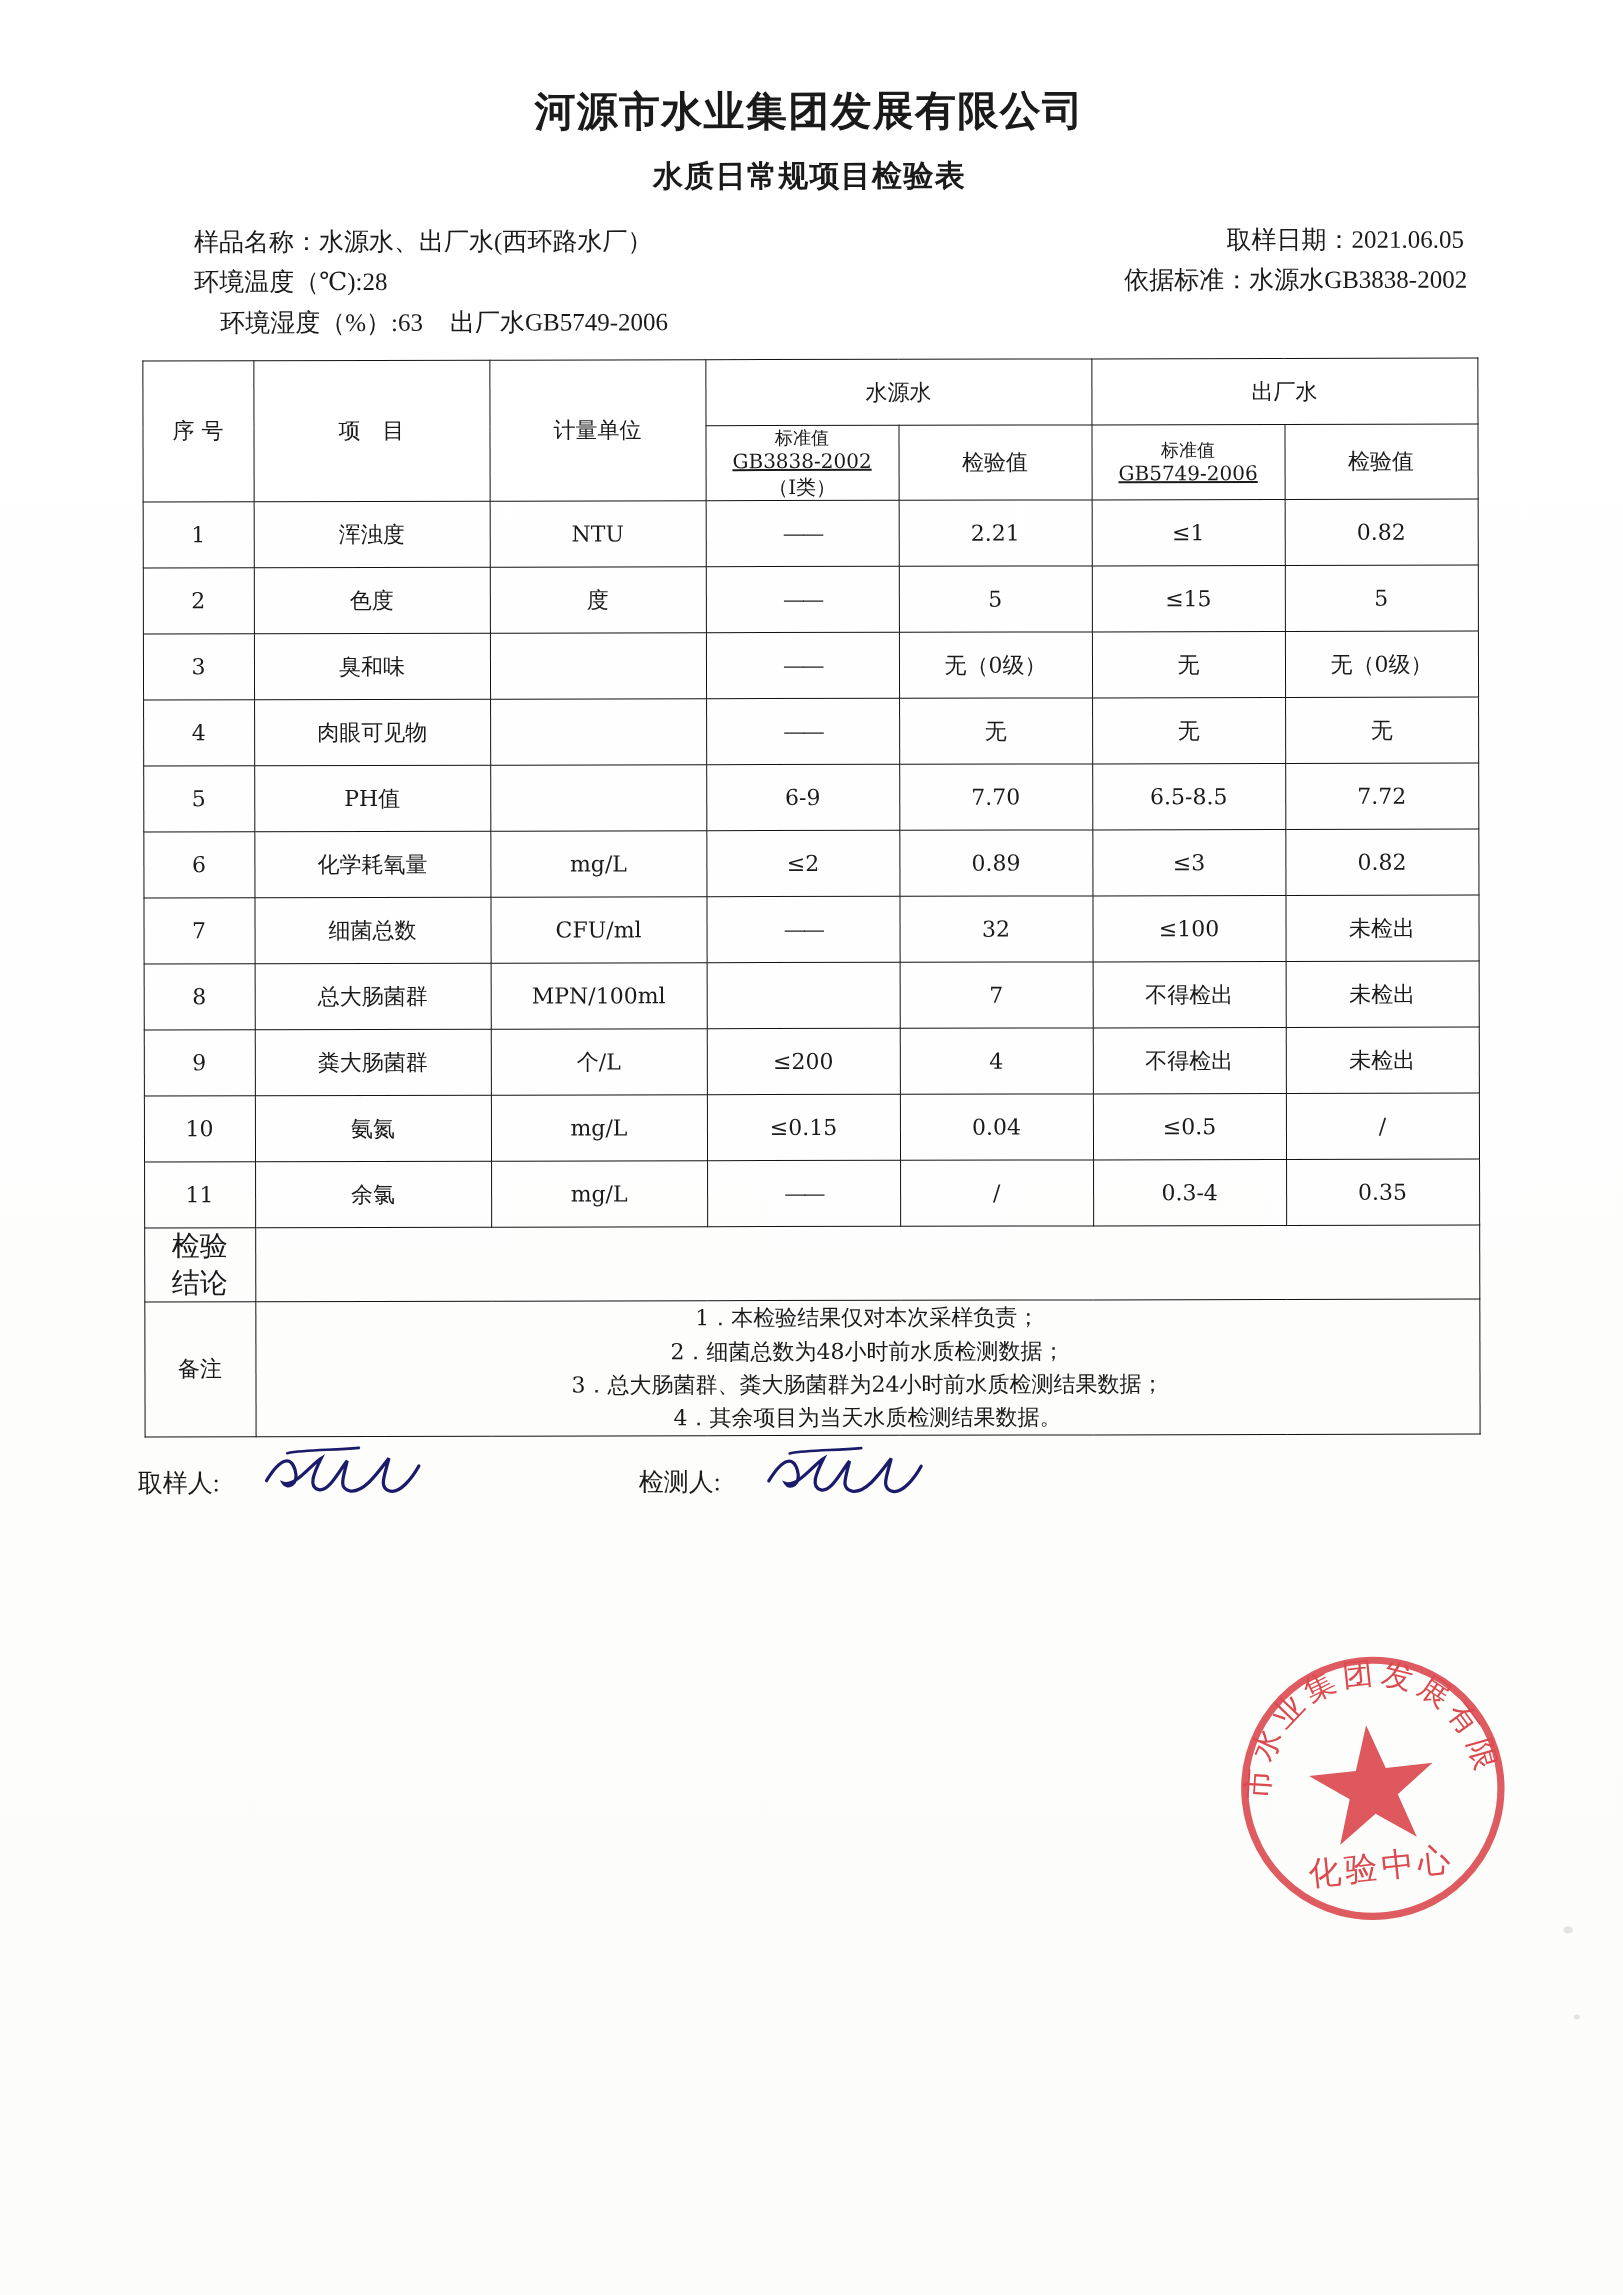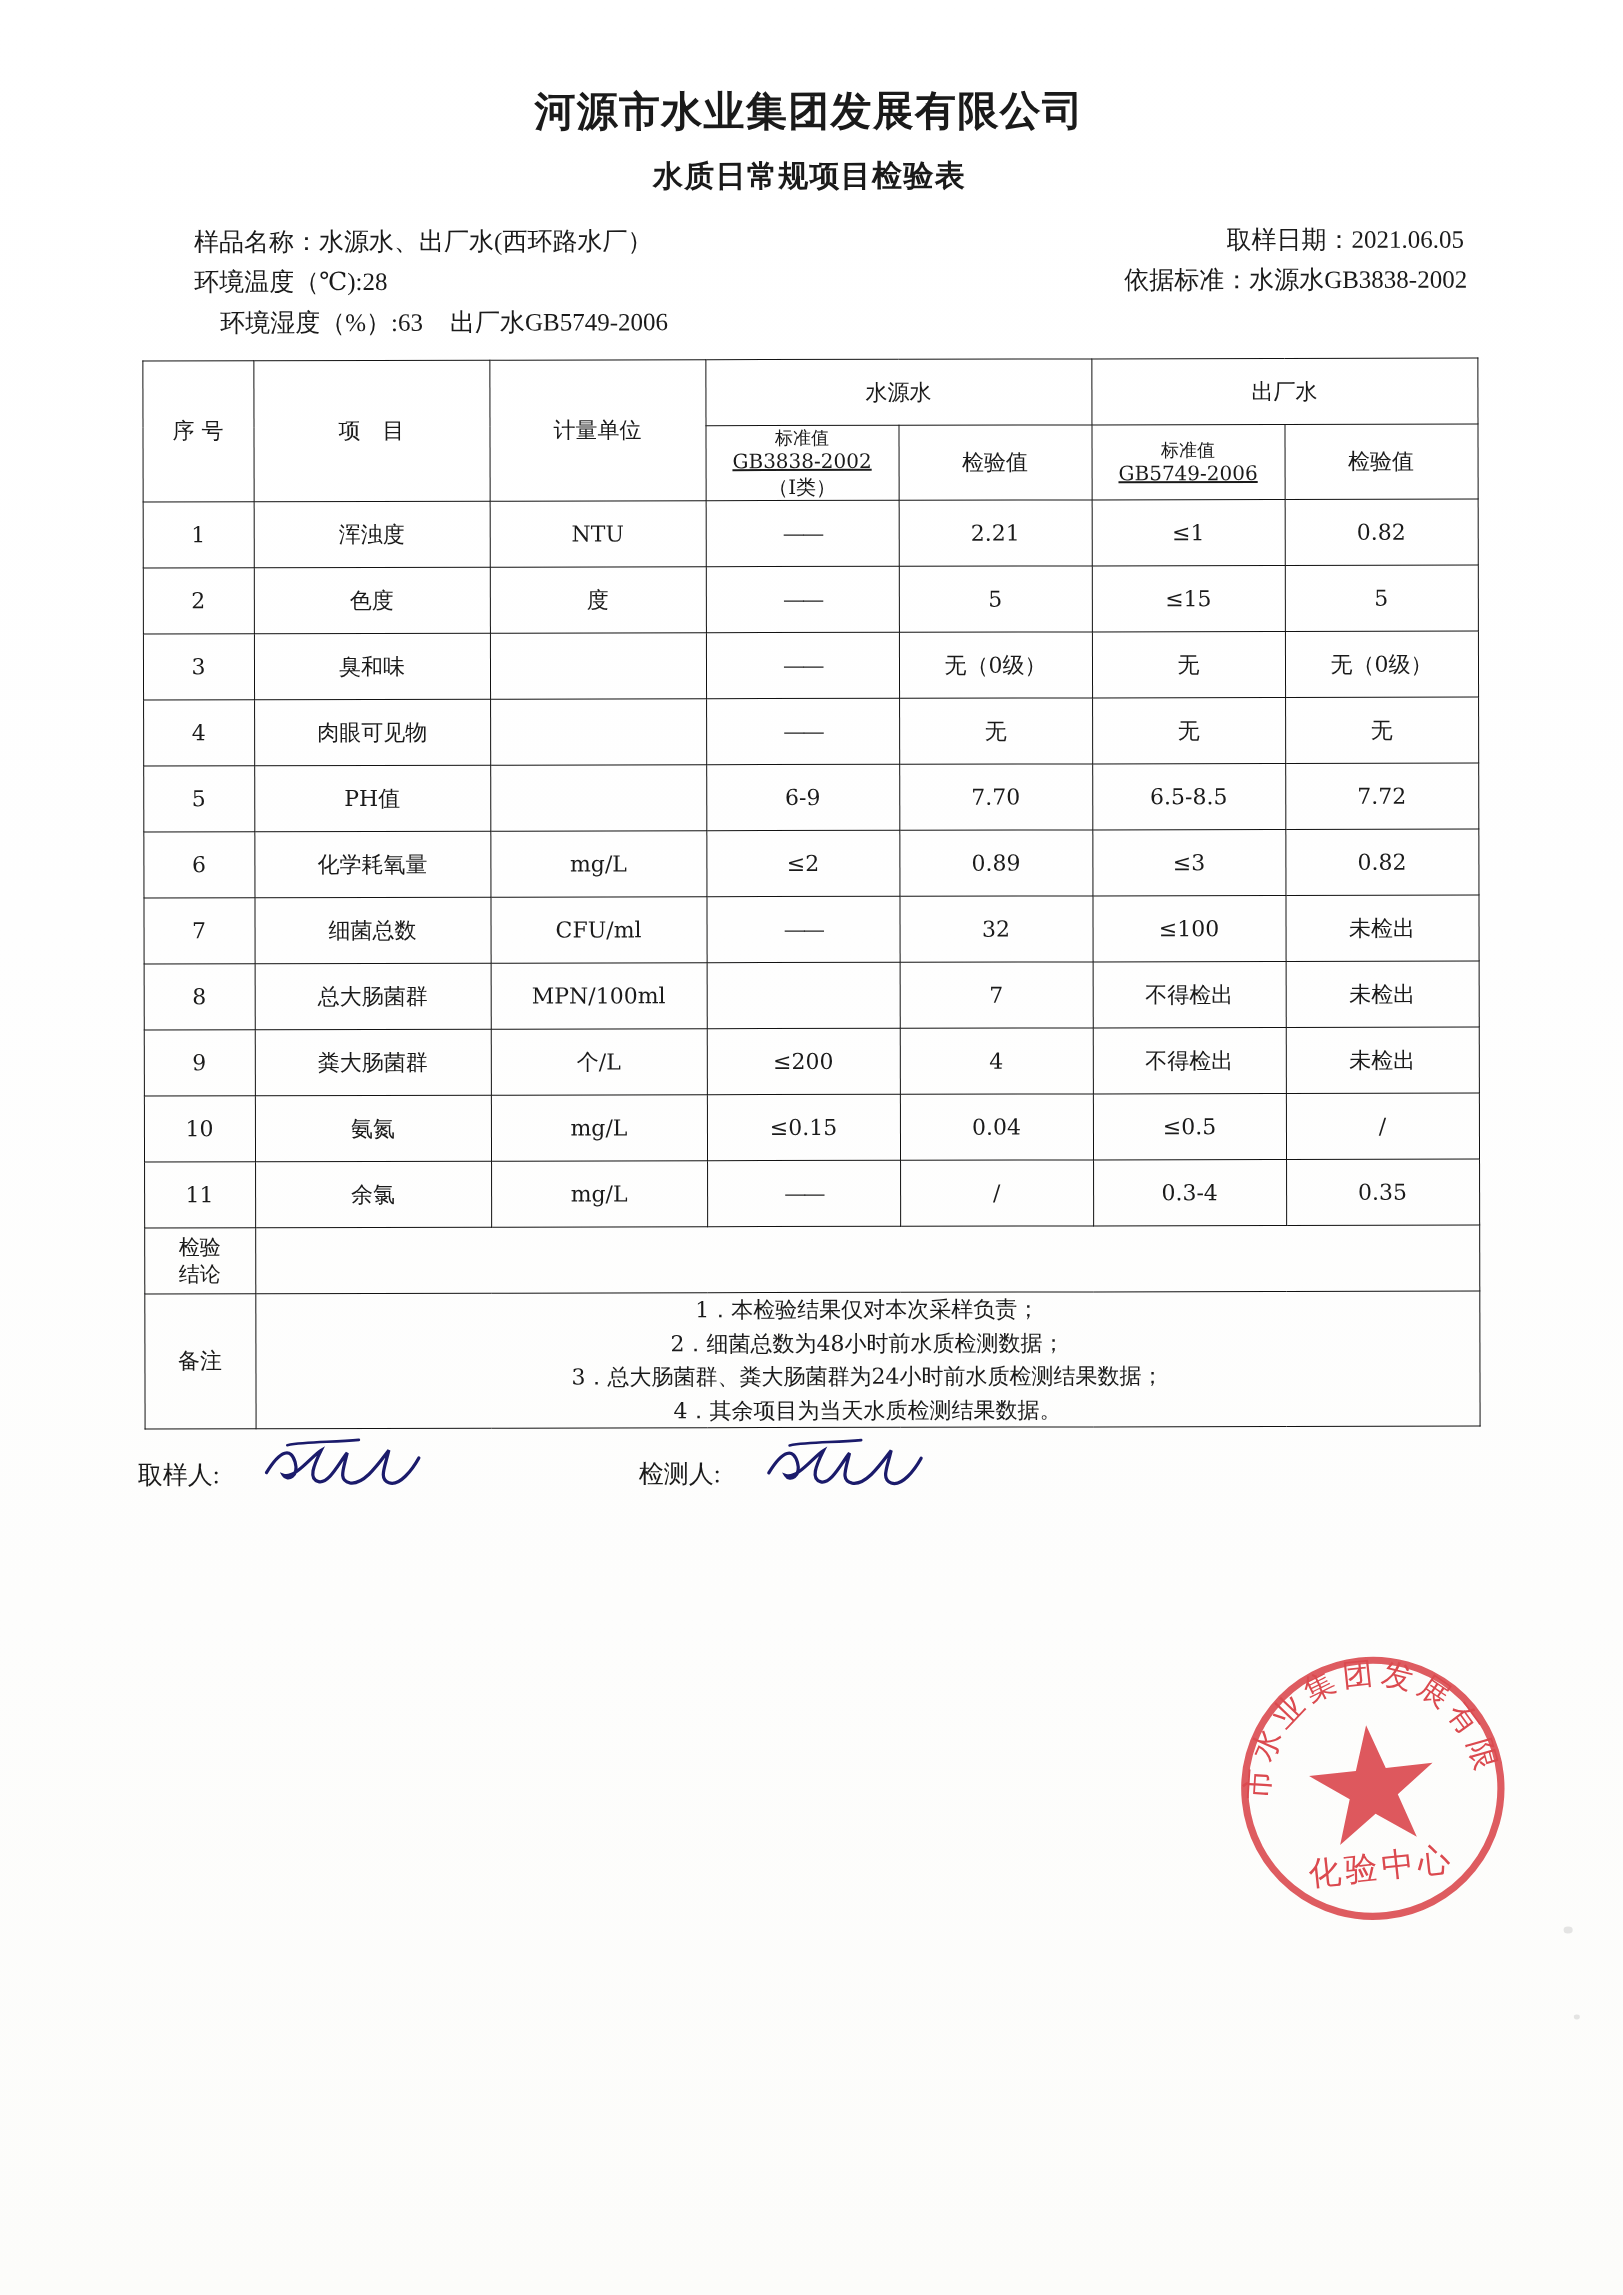--- a/index.html
+++ b/index.html
@@ -116,21 +116,21 @@
   }
   td.dash { letter-spacing: -2.6px; }
 
   .row-data td { height: 77px; }
 
   .concl-cell {
     height: 151px;
   }
   .concl-label .stack2 {
     display: flex; flex-direction: column; align-items: center; justify-content: center;
-    line-height: 1.3; font-size: 21px;
+    line-height: 1.3; font-size: 28px;
   }
   .remark-cell {
     text-align: left;
     vertical-align: middle;
     padding: 10.5px 0 10.5px 22px;
     font-size: 22px;
     line-height: 1.52;
     height: 170px;
   }
   .remark-cell div { white-space: nowrap; }

